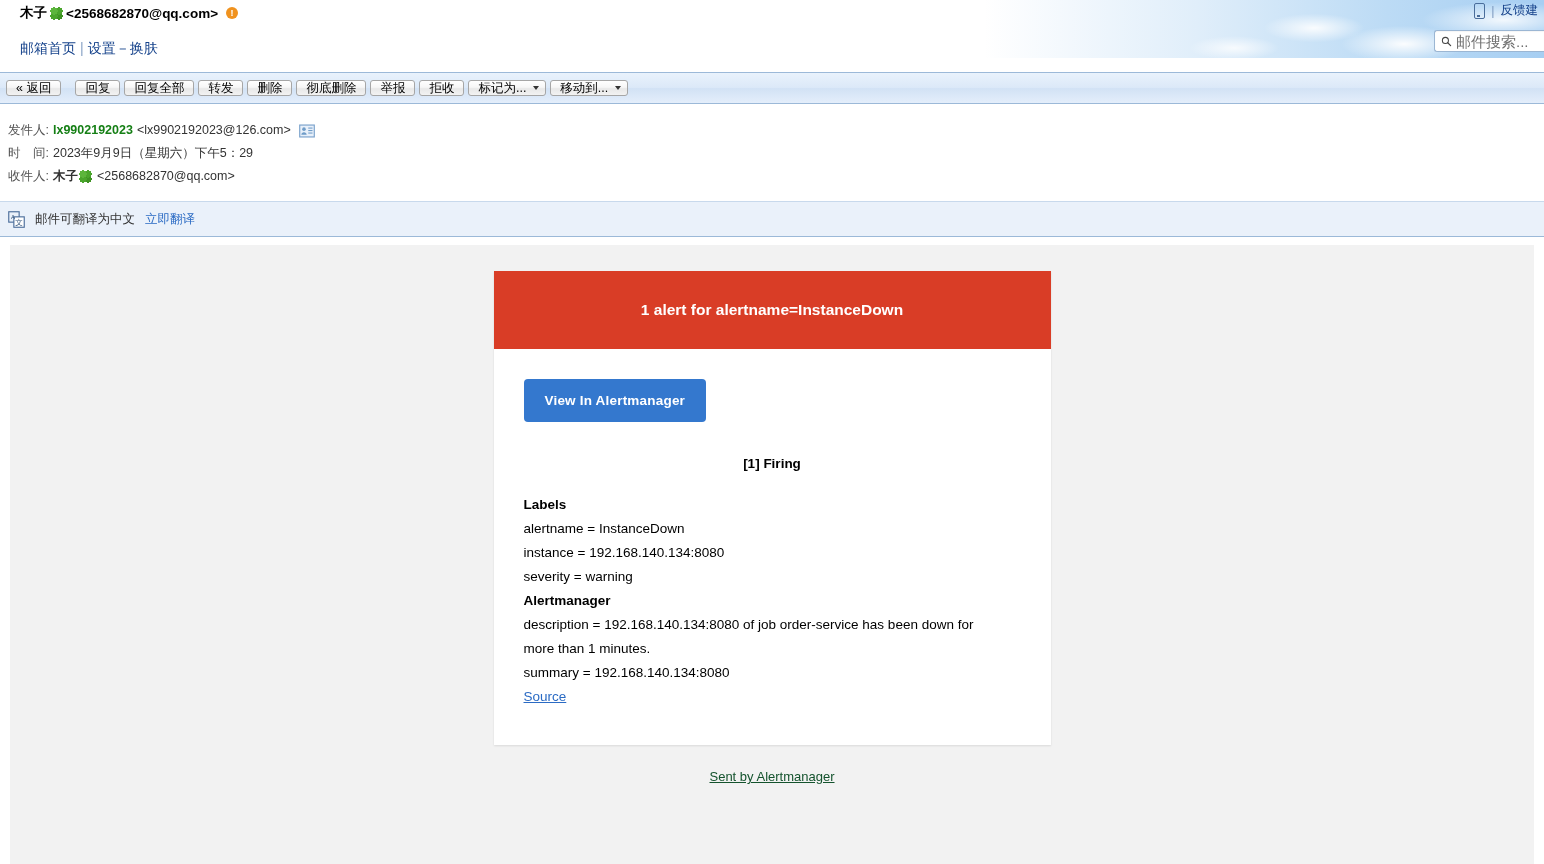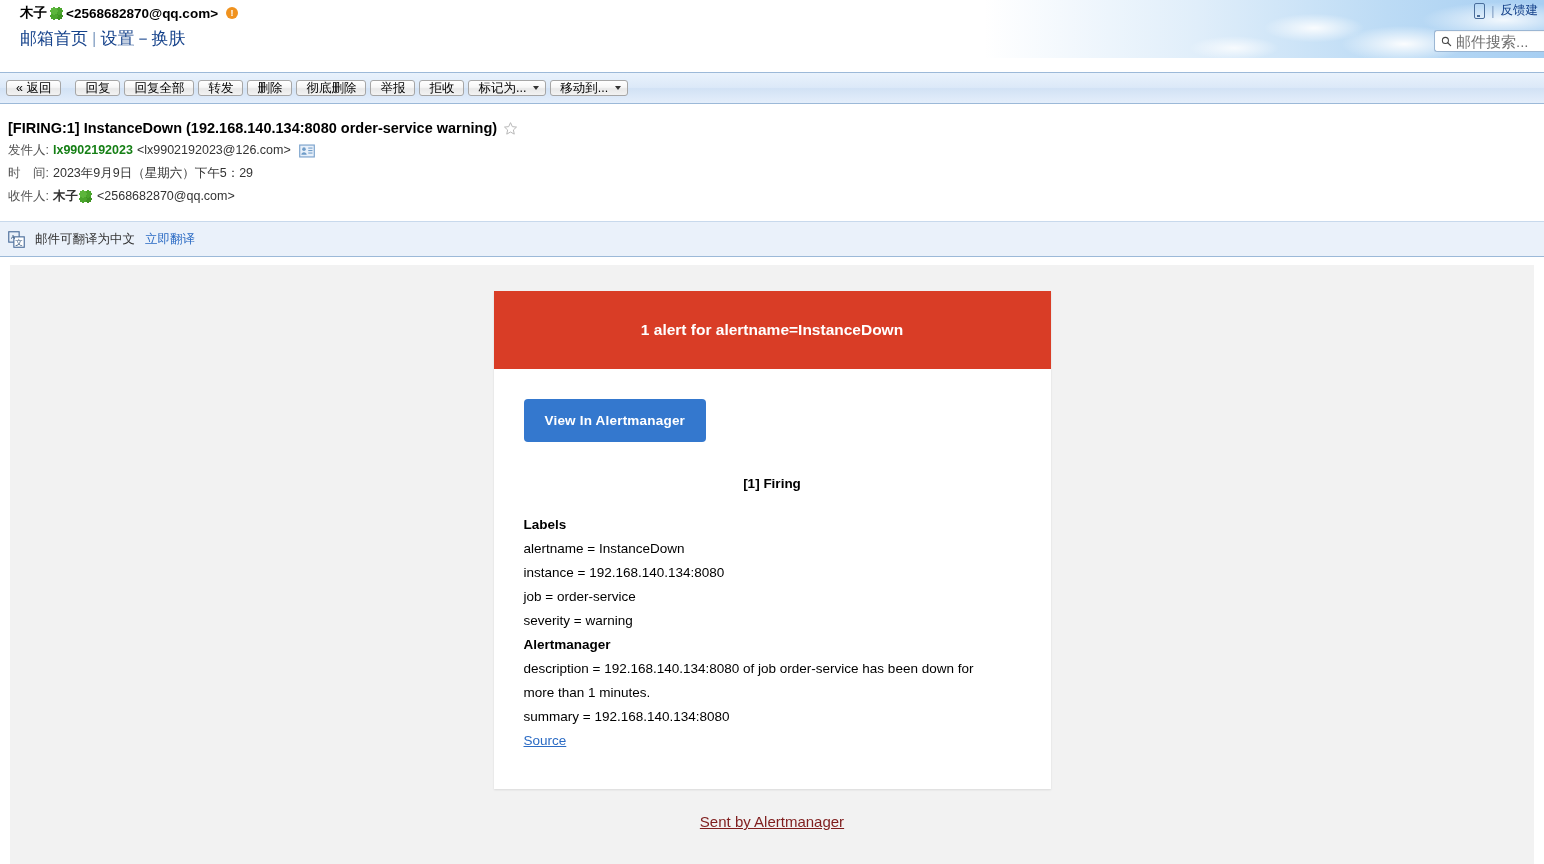--- a/index.html
+++ b/index.html
@@ -76,22 +76,22 @@
     color: #fff;
     font-size: 9px;
     font-weight: bold;
     line-height: 12px;
     text-align: center;
     margin-left: 6px;
   }
   .header-links {
     position: absolute;
     left: 20px;
-    top: 27px;
-    font-size: 17px;
+    top: 40px;
+    font-size: 14px;
     color: #15428b;
     white-space: nowrap;
   }
   .header-links a {
     color: #15428b;
     text-decoration: none;
     cursor: pointer;
   }
   .header-links .sep { color: #8aa4c6; margin: 0 4px; }
 
@@ -318,22 +318,22 @@
     font-size: 13.5px;
     color: #2b6bc4;
     text-decoration: underline;
     line-height: 24px;
     cursor: pointer;
     display: inline-block;
   }
   .sent-by {
     text-align: center;
     margin-top: 24px;
-    font-size: 15px;
-    color: #7f1d1d;
+    font-size: 13px;
+    color: #14532d;
   }
   .sent-by span {
     text-decoration: underline;
     cursor: pointer;
   }
 
   .watermark {
     position: absolute;
     right: 34px;
     bottom: 10px;
@@ -390,26 +390,20 @@
     <span>标记为...</span>
     <span class="caret"></span>
   </button>
   <button class="tb-btn with-caret">
     <span>移动到...</span>
     <span class="caret"></span>
   </button>
 </div>
 
 <div class="mail-head">
-  <div class="subject-row">
-    <span>[FIRING:1] InstanceDown (192.168.140.134:8080 order-service warning)</span>
-    <svg class="star-icon" viewBox="0 0 24 24">
-      <polygon points="12,2.6 14.9,9 21.6,9.7 16.6,14.3 18,21 12,17.6 6,21 7.4,14.3 2.4,9.7 9.1,9" fill="none" stroke="#b8b8b8" stroke-width="1.6" stroke-linejoin="round"></polygon>
-    </svg>
-  </div>
 
   <div class="meta-row">
     <span class="meta-label">发件人:</span>
     <span class="sender-name">lx9902192023</span>
     <span class="sender-addr">&lt;lx9902192023@126.com&gt;</span>
     <svg class="card-icon" viewBox="0 0 18 15">
       <rect x="0.8" y="0.8" width="16.4" height="13.4" fill="#e8f0fa" stroke="#7ba2cc" stroke-width="1.3"></rect>
       <circle cx="5.6" cy="5.4" r="2" fill="#6f9cc8"></circle>
       <path d="M2.6 11.6c0-1.8 1.4-2.8 3-2.8s3 1 3 2.8z" fill="#6f9cc8"></path>
       <line x1="10.4" y1="4.2" x2="15.2" y2="4.2" stroke="#6f9cc8" stroke-width="1.2"></line>
@@ -451,21 +445,20 @@
       <div class="alert-banner">1 alert for alertname=InstanceDown</div>
 
       <div class="alert-inner">
         <button class="view-btn">View In Alertmanager</button>
 
         <div class="firing-title">[1] Firing</div>
 
         <div class="sec-title">Labels</div>
         <div class="kv-line">alertname = InstanceDown</div>
         <div class="kv-line">instance = 192.168.140.134:8080</div>
-        <div class="kv-line">job = order-service</div>
         <div class="kv-line">severity = warning</div>
 
         <div class="sec-title tight">Alertmanager</div>
         <div class="kv-line wrap">description = 192.168.140.134:8080 of job order-service has been down for more than 1 minutes.</div>
         <div class="kv-line">summary = 192.168.140.134:8080</div>
         <a class="source-link">Source</a>
       </div>
     </div>
 
     <div class="sent-by">

